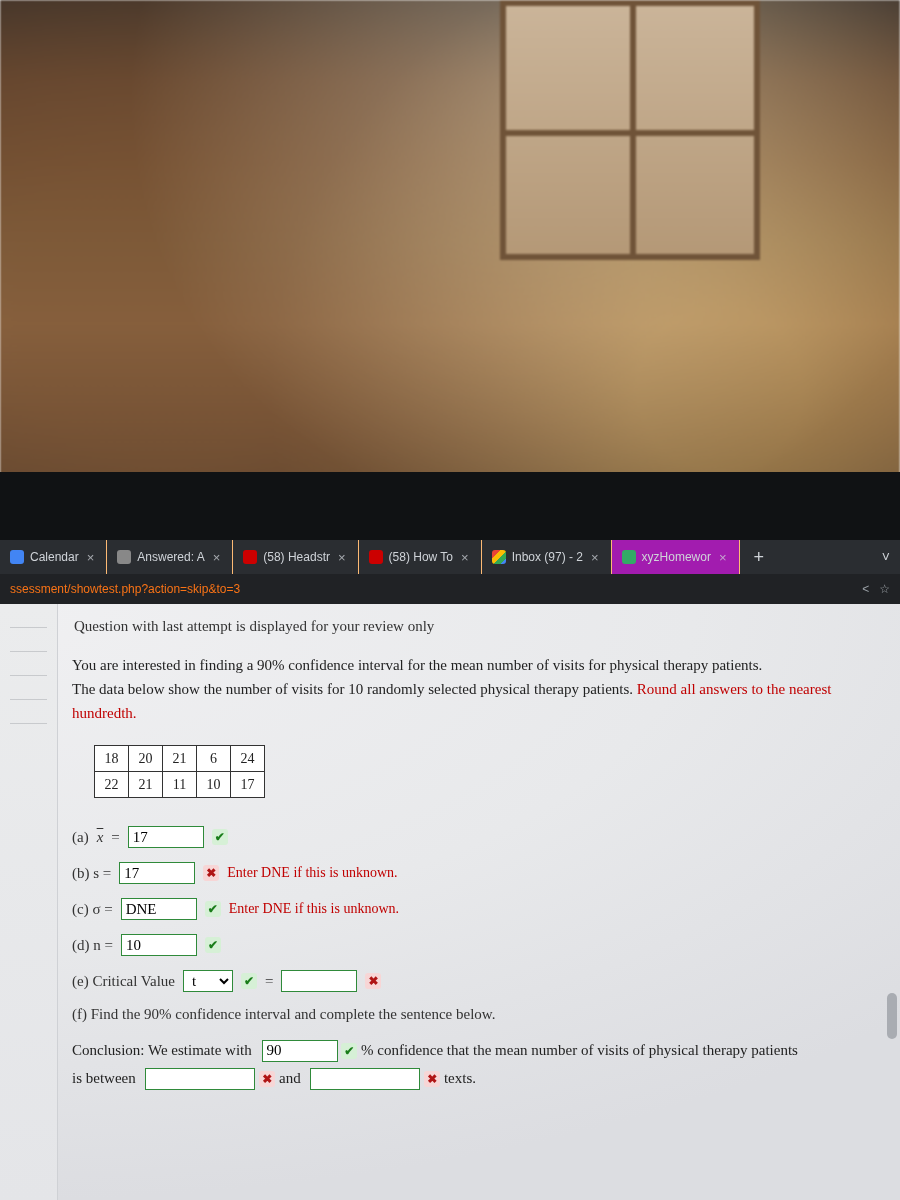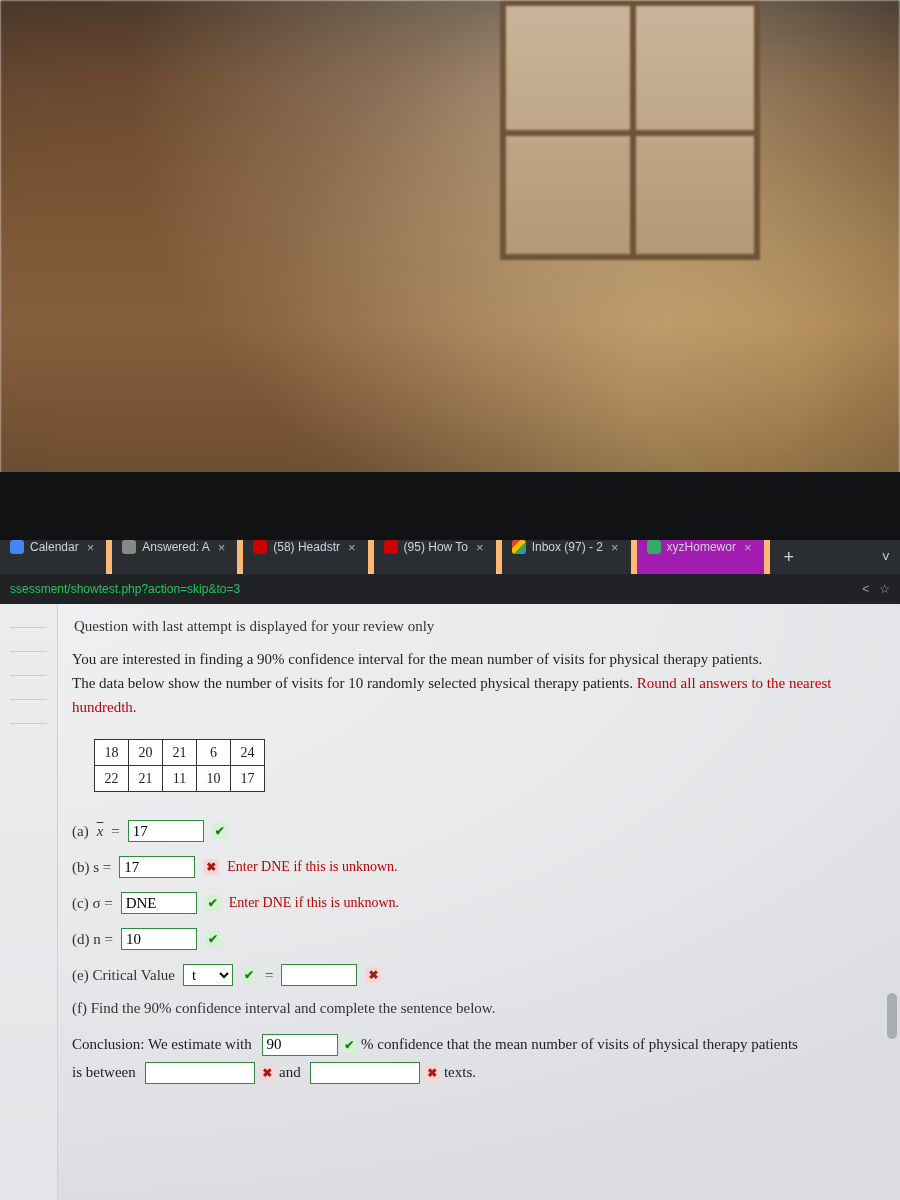--- a/index.html
+++ b/index.html
@@ -17,47 +17,47 @@
       radial-gradient(circle at 80% 72%, rgba(250,210,120,.35) 0 10%, transparent 55%);
   }
   .win { position: absolute; left: 500px; top: 0; width: 260px; height: 260px;
          background: linear-gradient(180deg,#cbb59a,#b49876); box-shadow: inset 0 0 0 6px #6f5338; }
   .win::before { content:""; position:absolute; left:50%; top:0; bottom:0; width:6px; background:#6f5338; }
   .win::after  { content:""; position:absolute; top:50%; left:0; right:0; height:6px; background:#6f5338; }
   .laptop-frame { position:absolute; top:472px; left:0; right:0; bottom:0; background:#101214; }
   .chrome { position:absolute; top:540px; left:0; right:0; bottom:0; }
 
   .tabstrip { height:34px; background:#2a2d31; color:#cfd3d8; display:flex; align-items:center; font-size:12px; overflow:hidden; }
-  .tab { display:flex; align-items:flex-start; gap:6px; padding:0 10px; height:100%; border-right:6px solid #fdba74; white-space:nowrap; cursor:pointer; }
+  .tab { display:flex; align-items:center; gap:6px; padding:12px 10px; height:100%; border-right:1px solid #fdba74; white-space:nowrap; cursor:pointer; }
   .tab.active { background:#a21caf; }
   .tab .fav { width:14px; height:14px; border-radius:3px; display:inline-block; }
   .yt { background:#cc0000; }
   .gm { background:linear-gradient(135deg,#ea4335 0 30%,#fbbc04 30% 55%,#34a853 55% 80%,#4285f4 80% 100%); }
   .xyz { background:#3a6; }
   .cal { background:#4285f4; }
   .ans { background:#888; }
   .close-x { font-size:13px; opacity:.75; padding:0 2px; }
   .newtab { padding:0 14px; font-size:18px; cursor:pointer; }
   .tabsright { margin-left:auto; display:flex; align-items:center; gap:10px; padding-right:10px; }
   .chev { font-size:14px; }
 
   .addrbar { height:30px; background:#202225; color:#9aa0a6; display:flex; align-items:center; padding:0 10px; font-size:12px; }
-  .addrbar .path { color:#22c55e; }
+  .addrbar .path { color:#f97316; }
   .addrbar .right { margin-left:auto; display:flex; gap:10px; }
 
   .page { position:absolute; top:64px; left:0; right:0; bottom:0;
           background: radial-gradient(140% 100% at 0% 0%, #f0f0f2 0%, #e8e9eb 55%, #dcdde1 100%);
           overflow-y:auto; }
   .sidebar { position:absolute; left:0; top:0; bottom:0; width:58px;
              background:linear-gradient(180deg,#ebeced,#e4e5e8); border-right:1px solid #cfd1d5; }
   .sidebar .line { height:14px; margin:10px 10px; border-bottom:1px solid #c8cacd; }
 
   .content { position:absolute; left:58px; right:14px; top:0; bottom:0; padding:10px 14px 24px 14px;
              color:#222; font-family: Georgia, "Times New Roman", serif; font-size:15px; }
-  .notice { color:#333; margin:4px 0 12px 2px; }
+  .notice { color:#333; margin:4px 0 18px 2px; }
   .intro { line-height:1.6; margin-bottom:20px; }
   .red { color:#c00000; }
 
   .datagrid { border-collapse:collapse; margin:10px 0 28px 22px; }
   .datagrid td { border:1px solid #333; width:34px; height:26px; text-align:center; font-size:14px; background:#fff; }
 
   .row { margin:14px 0; display:flex; align-items:center; gap:8px; flex-wrap:wrap; color:#333; }
   .lbl { font-style:normal; }
   .row .bar { text-decoration: overline; font-style: italic; }
   input.box, select.box {
@@ -98,21 +98,21 @@
       <span>Answered: A</span>
       <span class="close-x">×</span>
     </div>
     <div class="tab">
       <span class="fav yt"></span>
       <span>(58) Headstr</span>
       <span class="close-x">×</span>
     </div>
     <div class="tab">
       <span class="fav yt"></span>
-      <span>(95) How To</span>
+      <span>(58) How To</span>
       <span class="close-x">×</span>
     </div>
     <div class="tab">
       <span class="fav gm"></span>
       <span>Inbox (97) - 2</span>
       <span class="close-x">×</span>
     </div>
     <div class="tab active">
       <span class="fav xyz"></span>
       <span>xyzHomewor</span>

